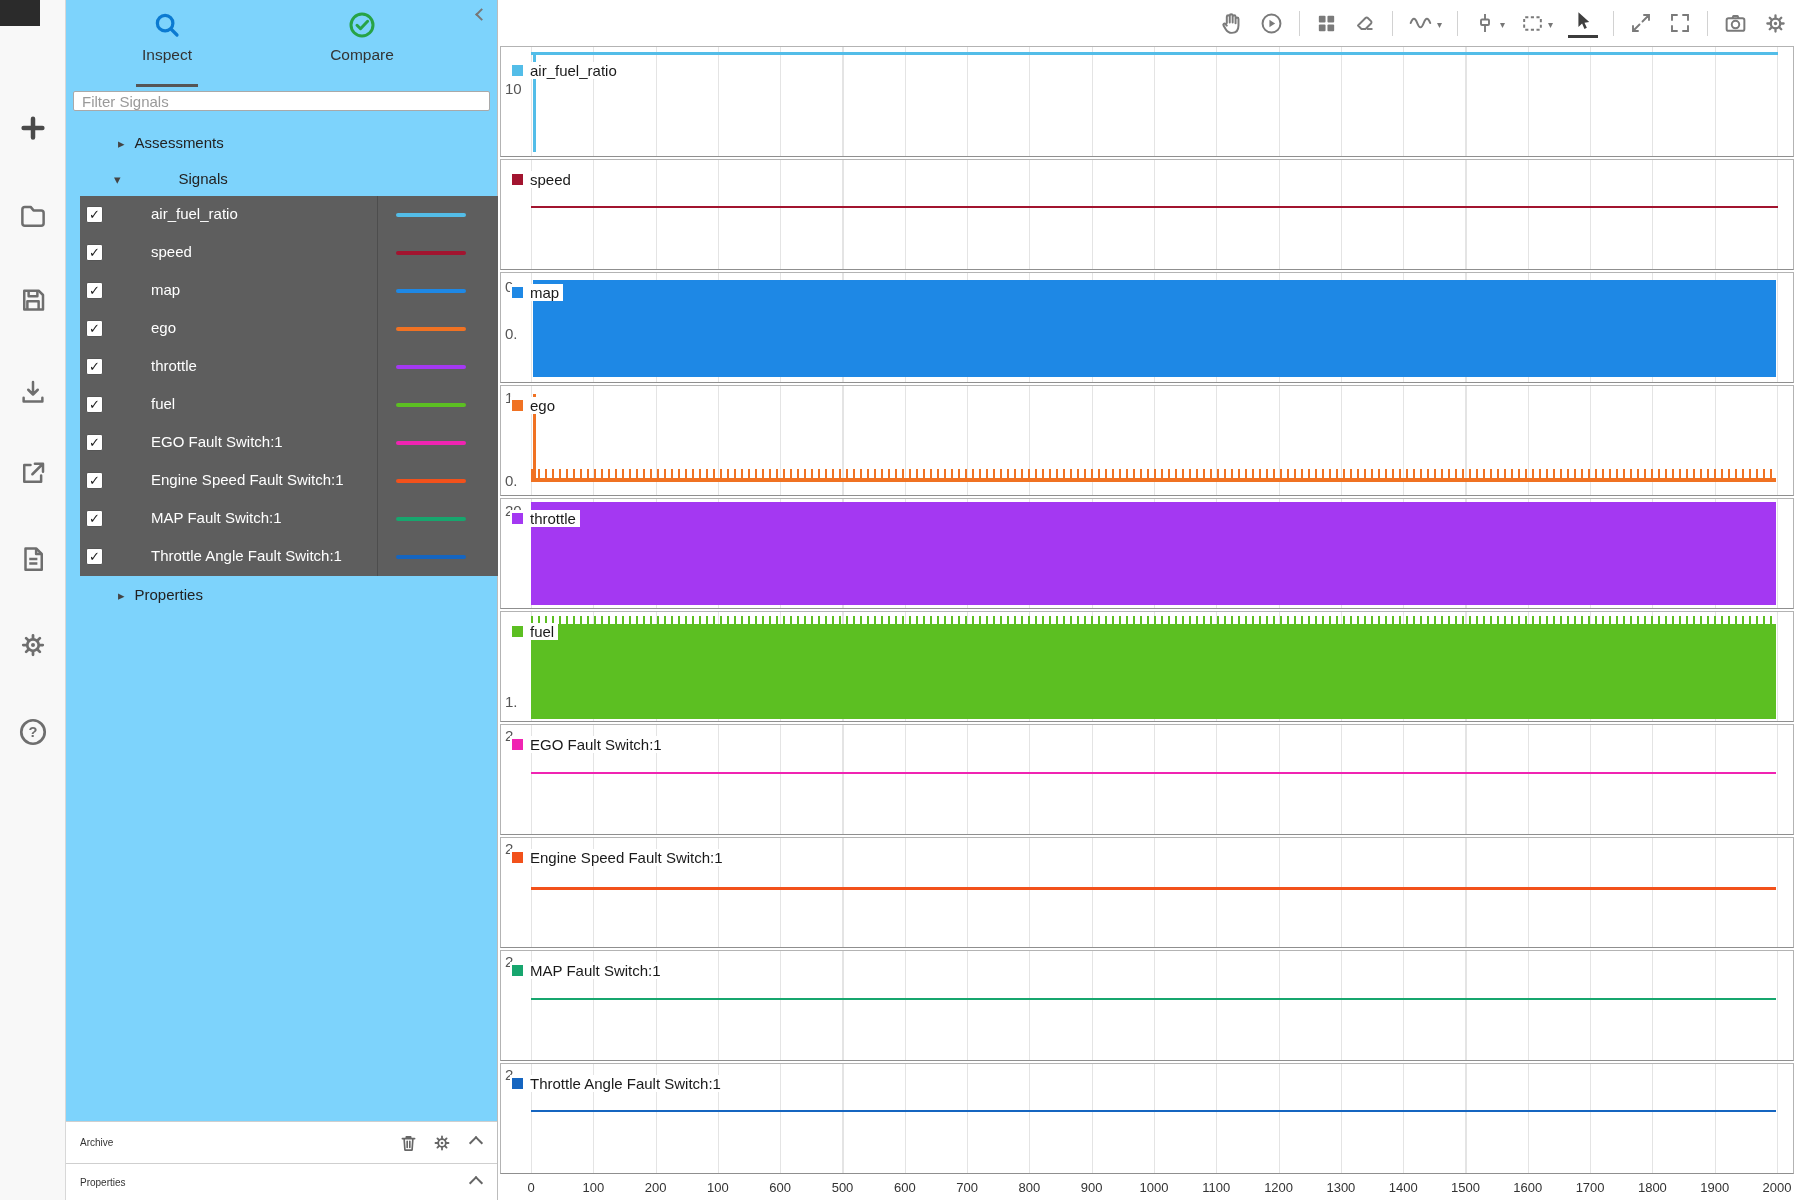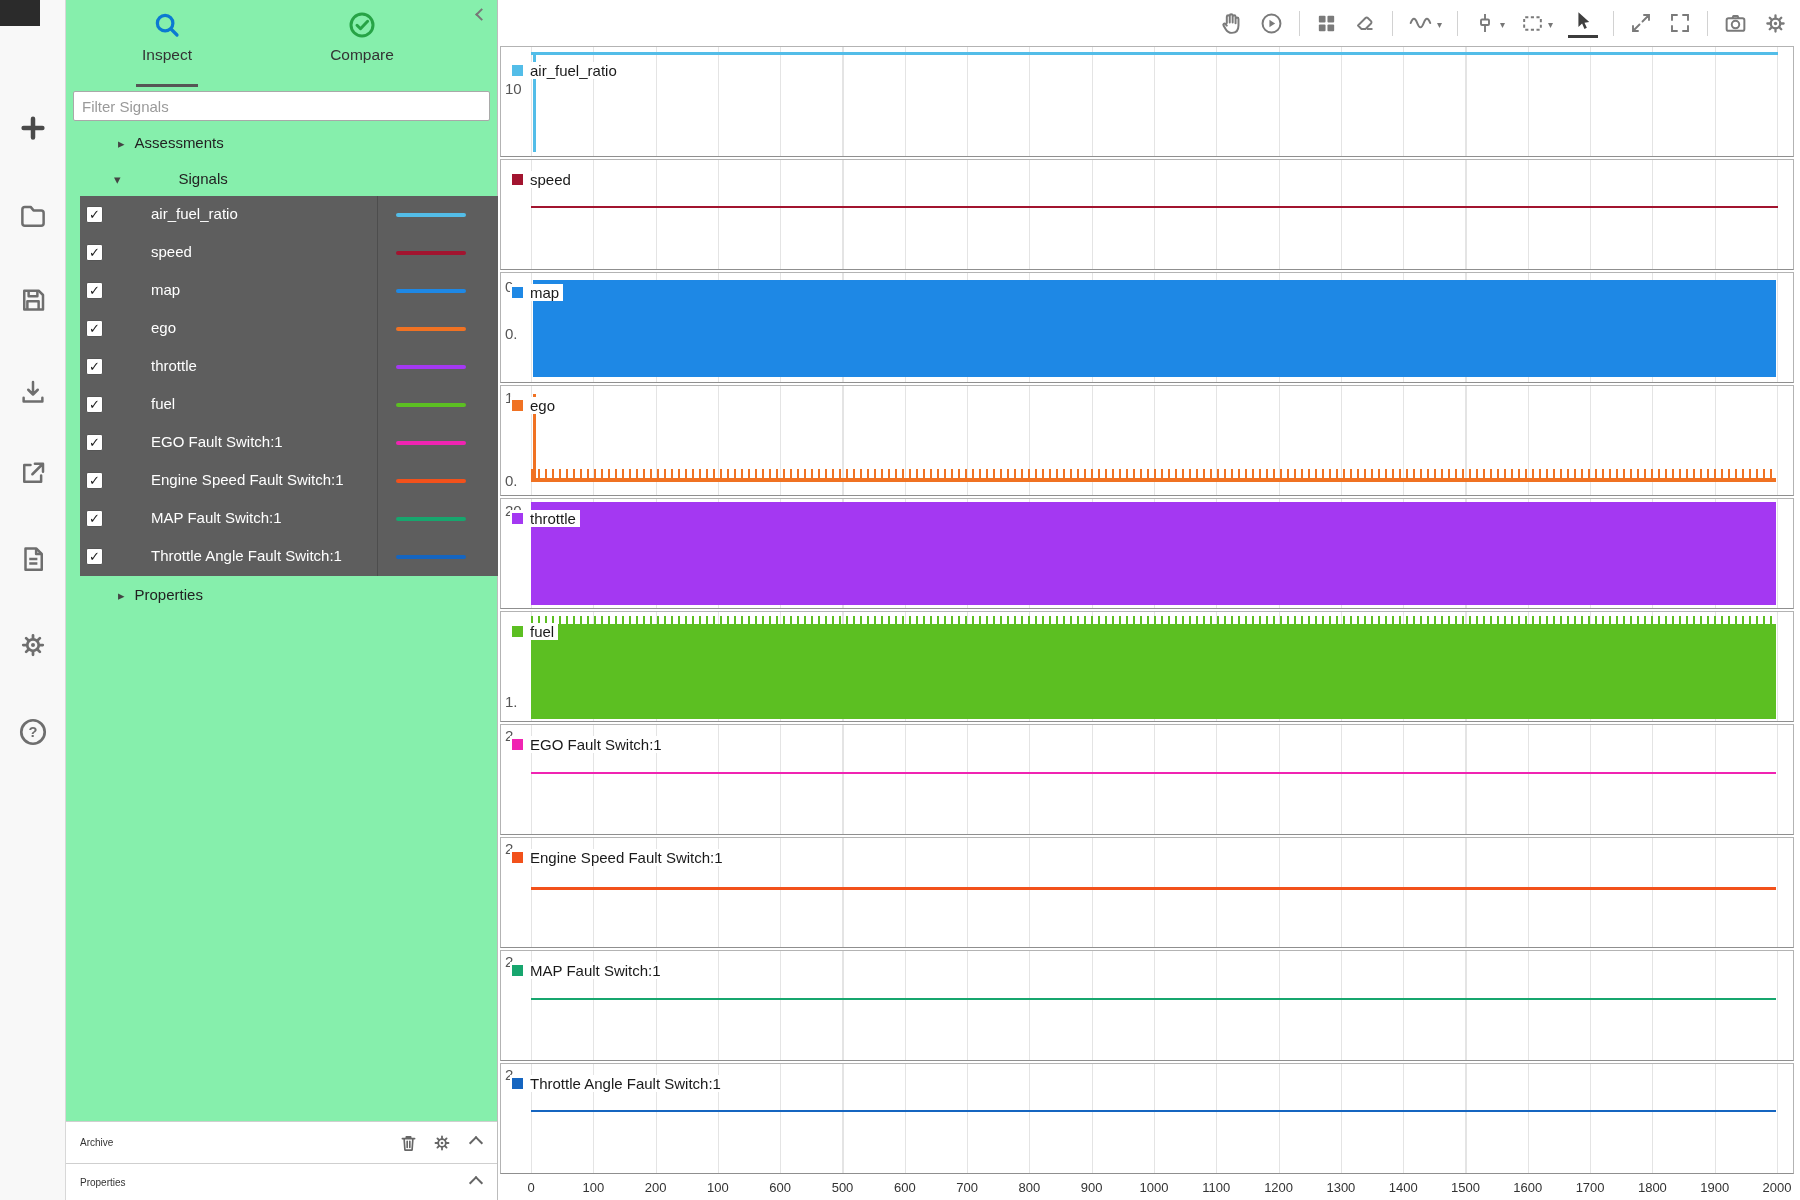--- a/index.html
+++ b/index.html
@@ -6,32 +6,32 @@
   html,body { background:#e8e8e8; }
   body { font-family: "Liberation Sans", sans-serif; }
   .app { position:relative; width:1800px; height:1200px; background:#fff; overflow:hidden; }
 
   
   .strip { position:absolute; left:0; top:0; width:66px; height:1200px; background:#f8f8f8; border-right:1px solid #d8d8d8; }
   .corner { position:absolute; left:0; top:0; width:40px; height:26px; background:#2b2b2b; }
   .stripbtn { position:absolute; left:13px; width:40px; height:40px; display:flex; align-items:center; justify-content:center; cursor:pointer; }
 
   
-  .panel { position:absolute; left:66px; top:0; width:432px; height:1200px; background:#86efac; border-right:1px solid #bcbcbc; }
+  .panel { position:absolute; left:66px; top:0; width:432px; height:1200px; background:#7dd3fc; border-right:1px solid #bcbcbc; }
   .tabs { position:relative; height:88px; }
   .tab { position:absolute; top:10px; width:120px; display:flex; flex-direction:column; align-items:center; cursor:pointer; }
   .tab-inspect { left:41px; }
   .tab-compare { left:236px; }
   .tablabel { margin-top:6px; font-size:15.5px; color:#333; }
   .tabunderline { position:absolute; left:70px; top:84px; width:62px; height:3px; background:#555; }
   .collapse { position:absolute; right:8px; top:4px; width:20px; height:20px; cursor:pointer; display:flex; align-items:center; justify-content:center; }
   .collapse i { display:block; width:9px; height:9px; border-top:2px solid #777; border-left:2px solid #777; transform:rotate(-45deg); margin-left:4px; }
 
   .filterwrap { padding:3px 7px 3px 7px; height:36px; }
-  .filterwrap input { width:100%; height:30px; border:1px solid #a9a9a9; border-radius:2px; font-size:15px; padding:0 8px; color:#222; font-family:"Liberation Sans",sans-serif; outline:none; }
+  .filterwrap input { width:100%; height:20px; border:1px solid #a9a9a9; border-radius:2px; font-size:15px; padding:0 8px; color:#222; font-family:"Liberation Sans",sans-serif; outline:none; }
   .filterwrap input::placeholder { color:#9a9a9a; }
 
   .thead { position:relative; height:26px; border-top:1px solid #e0e0e0; border-bottom:1px solid #d5d5d5; }
   .thead span { position:absolute; top:6px; font-size:12px; color:#555; letter-spacing:.4px; }
   .th-name { left:40px; }
   .th-line { left:315px; }
   .thead .coldiv { position:absolute; left:311px; top:4px; bottom:4px; width:1px; background:#d0d0d0; }
 
   .prow { display:flex; align-items:center; font-size:15px; color:#222; cursor:pointer; }
   .row-run { height:38px; padding-left:18px; }

